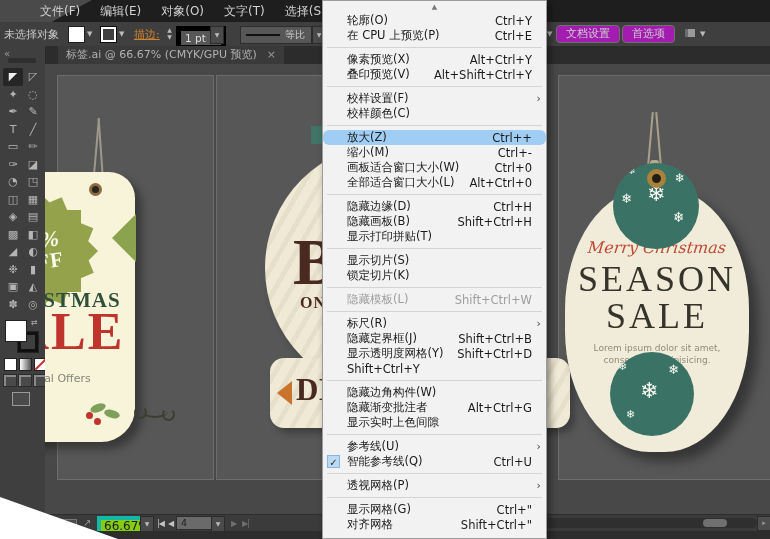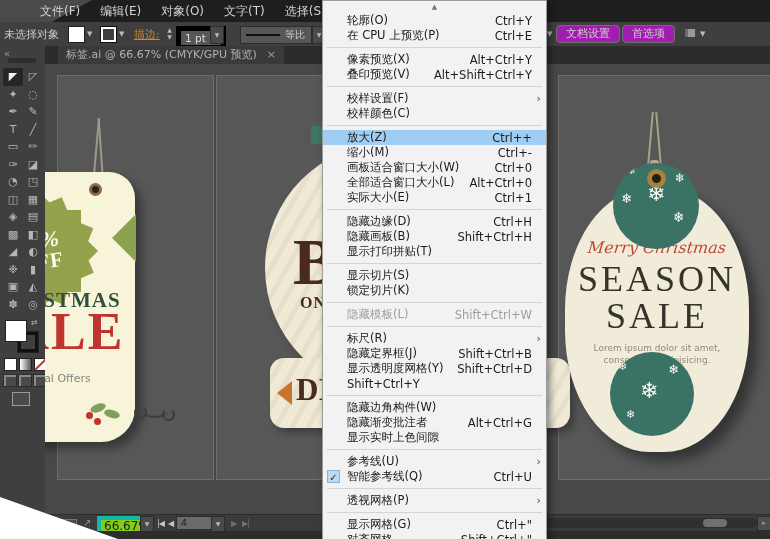--- a/index.html
+++ b/index.html
@@ -163,21 +163,21 @@
   #bottomstrip{position:absolute;left:45px;top:531px;width:725px;height:8px;background:#2d2d2d;}
   
   #viewmenu{position:absolute;left:322px;top:0;width:223px;background:#f2f2f2;
             border:1px solid #9c9c9c;box-shadow:3px 3px 7px rgba(0,0,0,.45);z-index:100;
             padding-bottom:6px;}
   .menu-item{position:relative;height:15px;display:flex;align-items:center;font-size:11.5px;color:#1b1b1b;}
   .menu-item.scroll{height:12px;justify-content:center;}
   .menu-item.scroll .mi-label{font-size:7px;color:#777;flex:none;}
   .menu-item.separator{height:9px;}
   .menu-item.separator:after{content:"";position:absolute;left:4px;right:4px;top:4px;height:1px;background:#d4d4d4;}
-  .menu-item.highlighted{background:#9fcdf4;}
+  .menu-item.highlighted{background:#9fcdf4;border-radius:6px;}
   .menu-item.disabled{color:#9e9e9e;}
   .mi-check{width:13px;height:13px;margin:0 7px 0 4px;flex:none;text-align:center;
             font-size:10px;line-height:13px;color:#2b2b2b;}
   .menu-item.checked .mi-check{background:#bcd9f2;border:1px solid #8ab4dd;box-sizing:border-box;}
   .mi-label{flex:1;white-space:nowrap;}
   .mi-shortcut{padding-right:14px;white-space:nowrap;}
   .mi-sub{position:absolute;right:5px;top:1px;font-size:11px;color:#444;}
   
   #corner-bl{position:absolute;left:0;top:497px;width:118px;height:42px;background:#fff;
              clip-path:polygon(0 0,100% 100%,0 100%);z-index:200;}
@@ -442,26 +442,20 @@
         <span class="mi-label">画板适合窗口大小(W)</span>
         <span class="mi-shortcut">Ctrl+0</span>
         <span class="mi-sub"></span>
       </div>
       <div class="menu-item">
         <span class="mi-check"></span>
         <span class="mi-label">全部适合窗口大小(L)</span>
         <span class="mi-shortcut">Alt+Ctrl+0</span>
         <span class="mi-sub"></span>
       </div>
-      <div class="menu-item">
-        <span class="mi-check"></span>
-        <span class="mi-label">实际大小(E)</span>
-        <span class="mi-shortcut">Ctrl+1</span>
-        <span class="mi-sub"></span>
-      </div>
       <div class="menu-item separator">
         
         
         
         
       </div>
       <div class="menu-item">
         <span class="mi-check"></span>
         <span class="mi-label">隐藏边缘(D)</span>
         <span class="mi-shortcut">Ctrl+H</span>

